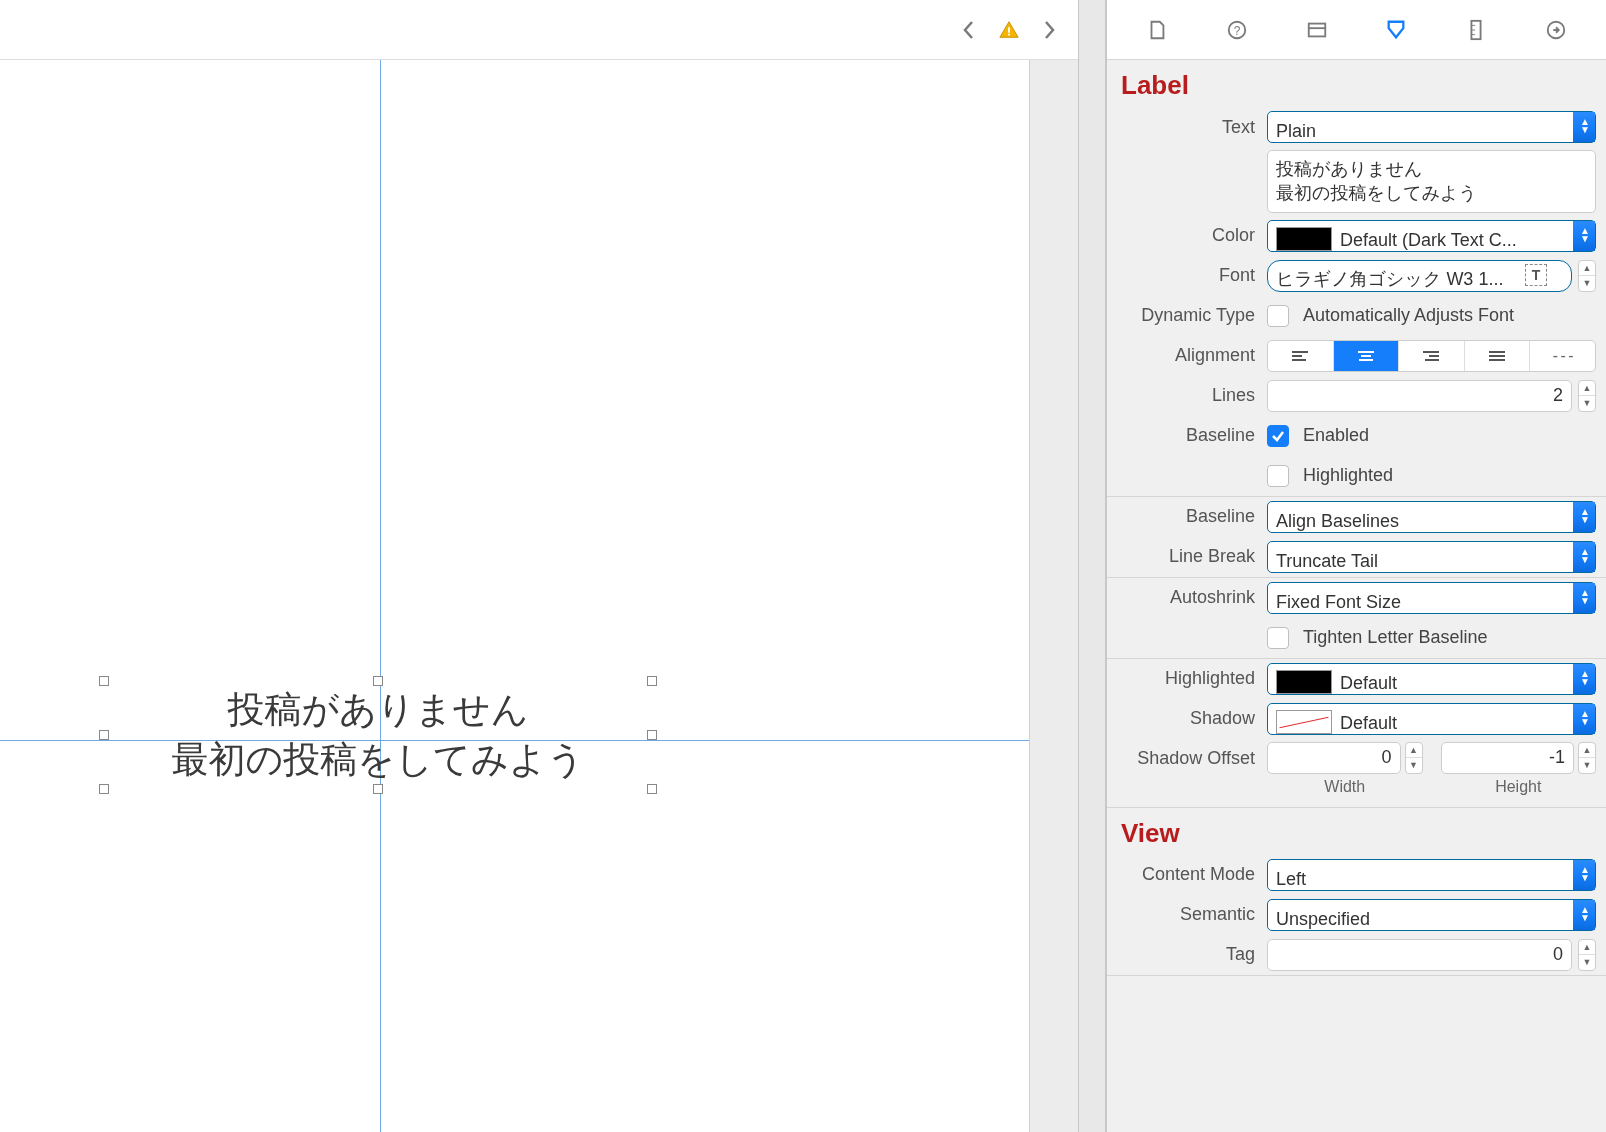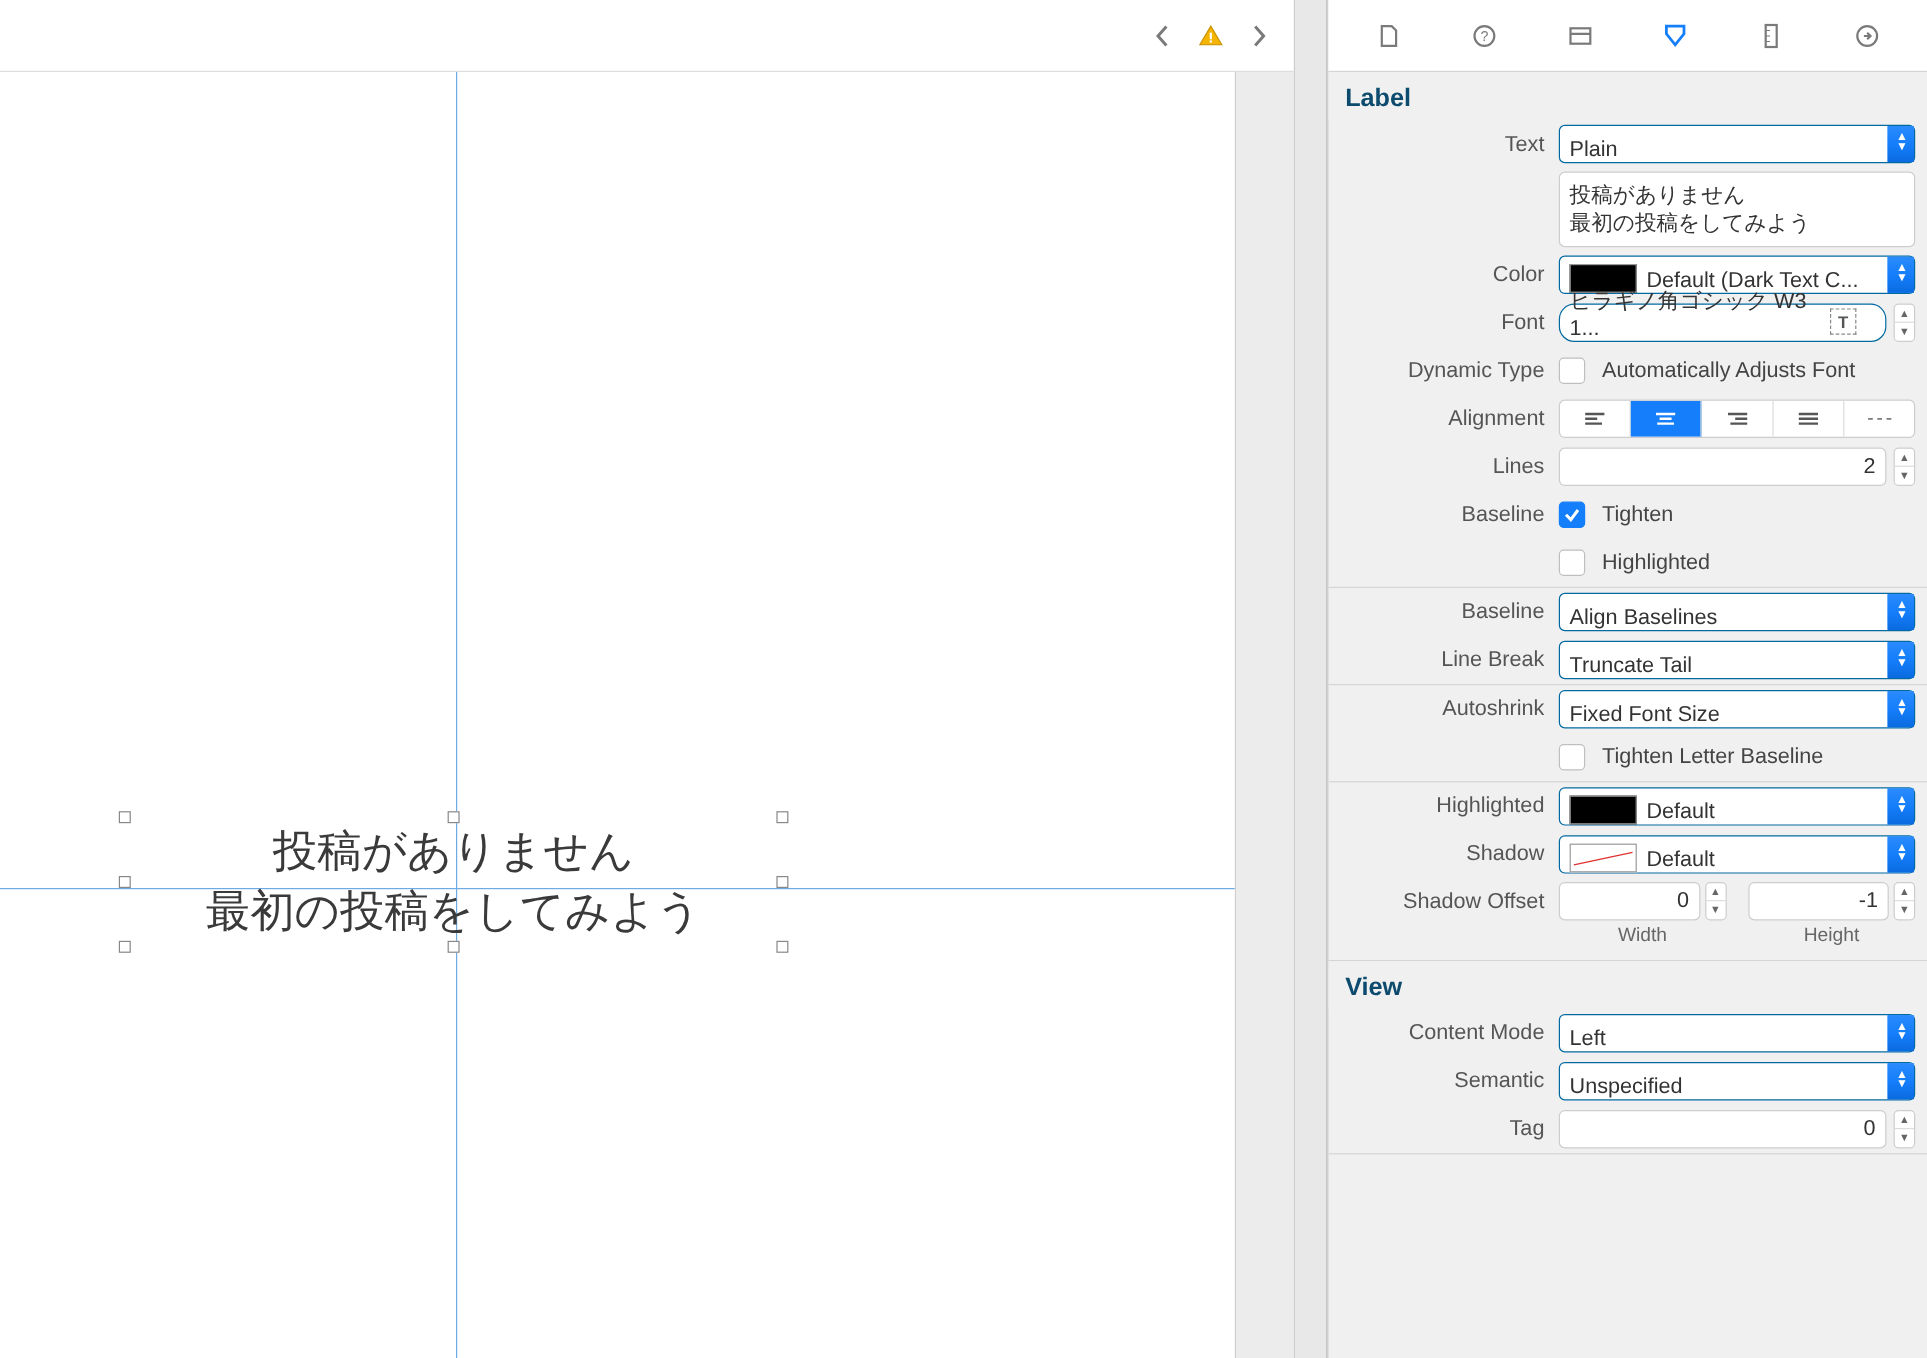--- a/index.html
+++ b/index.html
@@ -32,24 +32,24 @@
 .gutter { width:28px; background:#e8e8e8; border-left:1px solid #c7c7c7; border-right:1px solid #c7c7c7; }
 
 
 .inspector { width:500px; background:#f0f0f0; display:flex; flex-direction:column; border-left:1px solid #c7c7c7; }
 .insp-tabs { height:60px; background:#fff; border-bottom:1px solid #d5d5d5; display:flex; align-items:center; justify-content:space-around; padding:0 10px;}
 .insp-tab { width:32px; height:32px; display:flex; align-items:center; justify-content:center; color:#7a7a7a; cursor:pointer; }
 .insp-tab.active { color:#157efb; }
 .insp-tab svg { width:22px; height:22px; }
 
 .insp-body { flex:1; overflow-y:auto; }
-.section-h { padding:10px 18px 6px 14px; font-weight:600; font-size:21px; color:#0c4a6e; background:#f0f0f0;}
+.section-h { padding:10px 18px 6px 14px; font-weight:600; font-size:26px; color:#b91c1c; background:#f0f0f0;}
 .sep { height:1px; background:#d5d5d5; margin:0 0; }
 
-.row { display:flex; align-items:center; padding:3px 10px 3px 0; min-height:40px;margin-left:32px; }
+.row { display:flex; align-items:center; padding:3px 10px 3px 0; min-height:40px; }
 .row-label { width:160px; text-align:right; padding-right:12px; font-size:18px; color:#555; position:relative;}
 .row-ctrl { flex:1; display:flex; align-items:center; gap:6px; }
 
 .select { flex:1; height:32px; background:#fff; border:1px solid #0369a1; border-radius:5px; display:flex; align-items:flex-end; padding:0 8px; font-size:18px; position:relative; cursor:pointer;}
 .select .stepper-blue { position:absolute; right:0; top:0; bottom:0; width:22px; background:#157efb; border-radius:0 5px 5px 0; display:flex; flex-direction:column; }
 .select .stepper-blue::before,.select .stepper-blue::after{content:"";flex:1;display:flex;align-items:center;justify-content:center;}
 .select .stepper-blue::before{background:linear-gradient(#2a8bfc,#157efb);}
 .select .stepper-blue::after{background:linear-gradient(#157efb,#0a6be0);}
 .select .caret{position:absolute;right:5px;color:#fff;font-size:10px;display:flex;flex-direction:column;line-height:8px;top:6px;}
 
@@ -283,21 +283,21 @@
       </div>
 
       <div class="row">
         <div class="row-label">Baseline</div>
         <div class="row-ctrl">
           <div class="check checked">
               <svg viewBox="0 0 14 14">
                 <polyline points="2,7 6,11 12,3" fill="none" stroke="#fff" stroke-width="2.5"></polyline>
               </svg>
             </div>
-          <span class="check-label">Tighten</span>
+          <span class="check-label">Enabled</span>
         </div>
       </div>
       <div class="row">
         <div class="row-label"></div>
         <div class="row-ctrl">
           <div class="check"></div>
           <span class="check-label">Highlighted</span>
         </div>
       </div>
 

